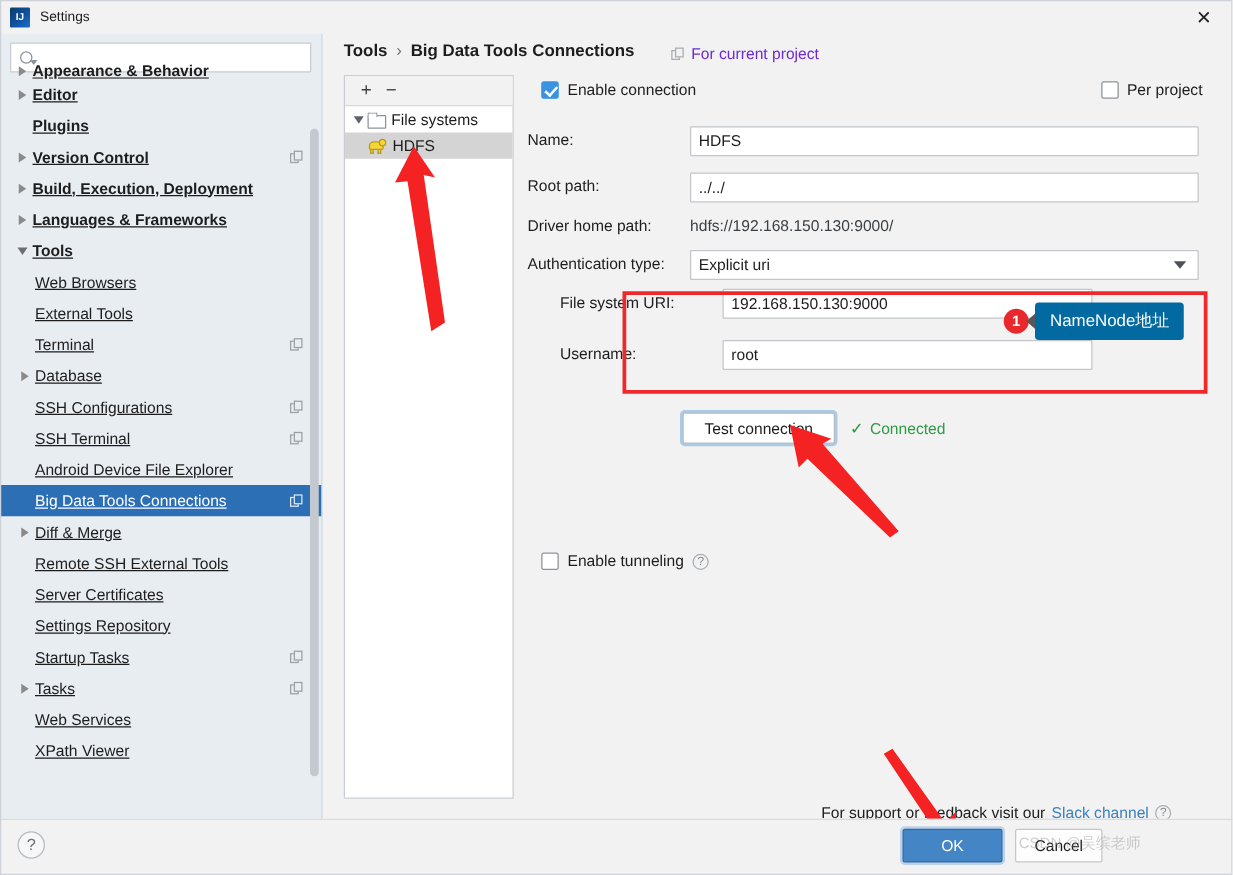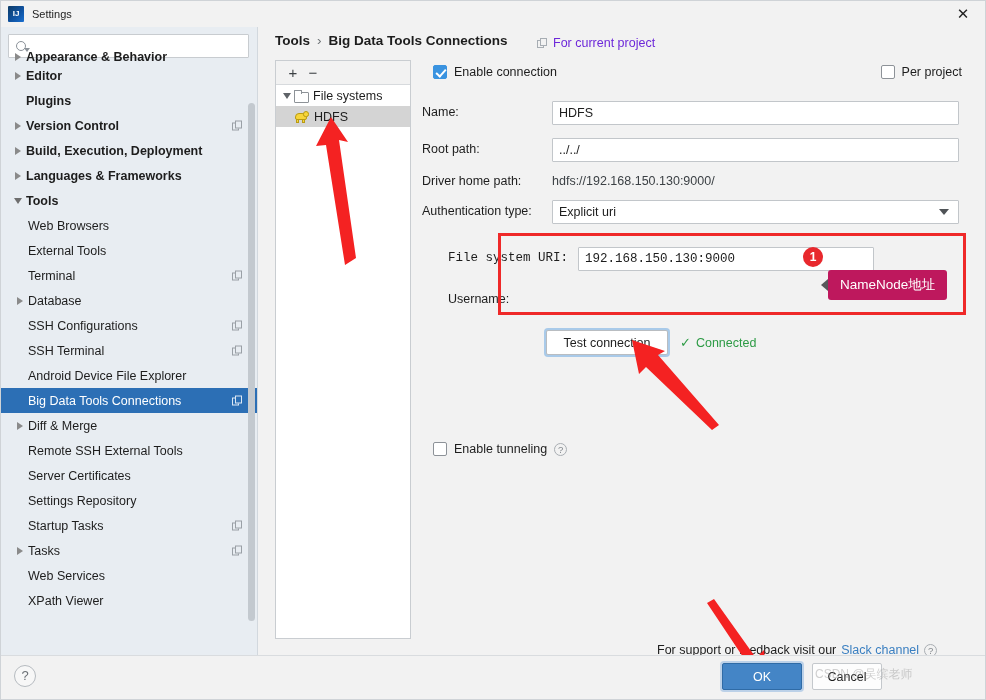--- a/index.html
+++ b/index.html
@@ -58,21 +58,21 @@
     border-right: 3px solid transparent; border-top: 4px solid #8b9299;
   }
   .search-input {
     border: 0; outline: 0; background: transparent; flex: 1;
     font-family: "Liberation Sans", sans-serif; font-size: 12.5px; color: #1d1d1d;
     padding-left: 2px;
   }
   .tree { position: relative; margin-top: 1px; }
   .row {
     height: 25px; display: flex; align-items: center;
-    padding-right: 10px; position: relative; white-space: nowrap;
+    padding-right: 10px; position: relative; white-space: nowrap; text-decoration: underline;
   }
   .row.sel { background: #2c6fb5; color: #ffffff; }
   .row .arrow {
     width: 16px; flex: none; display: flex; align-items: center; justify-content: center;
   }
   .row .arrow i {
     display: block; width: 0; height: 0;
     border-top: 4.5px solid transparent; border-bottom: 4.5px solid transparent;
     border-left: 6px solid #8a8a8a;
   }
@@ -234,22 +234,22 @@
     position: absolute; left: 498px; top: 233px; width: 468px; height: 82px;
     border: 3px solid #ef2929; pointer-events: none;
   }
   .badge-1 {
     position: absolute; left: 803px; top: 247px; width: 20px; height: 20px;
     background: #e8282d; border-radius: 50%; color: #fff; font-size: 12px;
     font-weight: bold; display: flex; align-items: center; justify-content: center;
   }
   .tooltip {
     position: absolute; left: 828px; top: 242px; height: 30px;
-    background: #be185d; color: #ffffff; border-radius: 3px;
-    display: flex; align-items: center; padding: 0 12px; font-size: 13.5px; margin-top: 28px;
+    background: #0369a1; color: #ffffff; border-radius: 3px;
+    display: flex; align-items: center; padding: 0 12px; font-size: 13.5px;
   }
   .tooltip::before {
     content: ""; position: absolute; left: -7px; top: 9px;
     width: 0; height: 0; border-top: 6px solid transparent;
     border-bottom: 6px solid transparent; border-right: 7px solid #57585a;
   }
 
   
   .test-btn {
     position: absolute; left: 546px; top: 330px; width: 122px; height: 25px;
@@ -518,29 +518,32 @@
       </div>
 
       <div class="frow" style="margin-top:1px;">
         <span class="flabel" style="left:0;">Authentication type:</span>
         <div class="finput" style="left:130px;top:3px;width:407px;">
           <span>Explicit uri</span>
           <span class="select-arrow"></span>
         </div>
       </div>
 
-      <div class="frow" style="margin-top:16px;font-family:Liberation Mono, monospace;">
+      <div class="frow" style="">
         <span class="flabel" style="left:26px;">File system URI:</span>
         <div class="finput" style="left:156px;top:3px;width:296px;">
           <span>192.168.150.130:9000</span>
         </div>
       </div>
 
       <div class="frow" style="margin-top:10px;">
         <span class="flabel" style="left:26px;">Username:</span>
+        <div class="finput" style="left:156px;top:3px;width:296px;">
+          <span>root</span>
+        </div>
       </div>
 
       <div class="tunnel-row">
         <div class="chkrow">
           <span class="chk"></span>
           <span>Enable tunneling</span>
           <span class="qmark">?</span>
         </div>
       </div>
 

